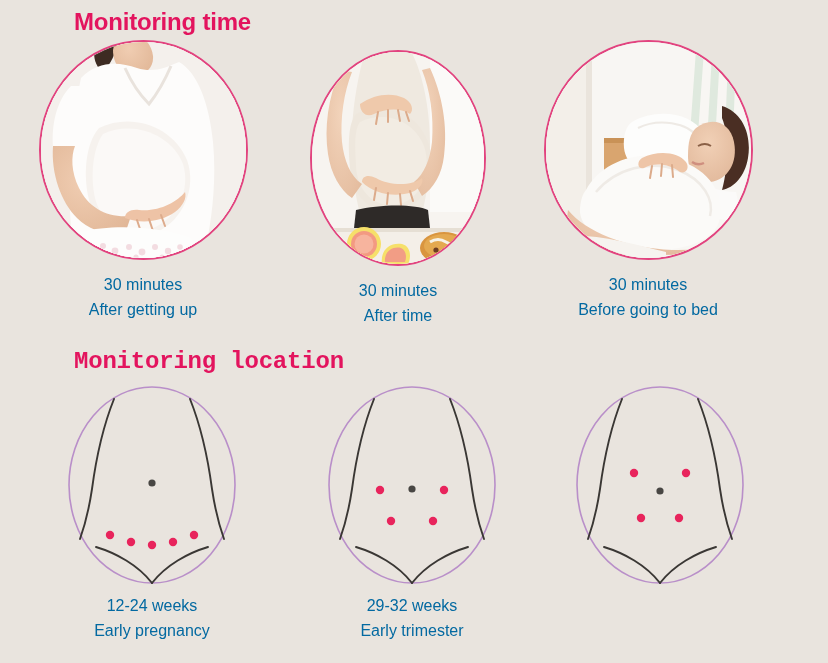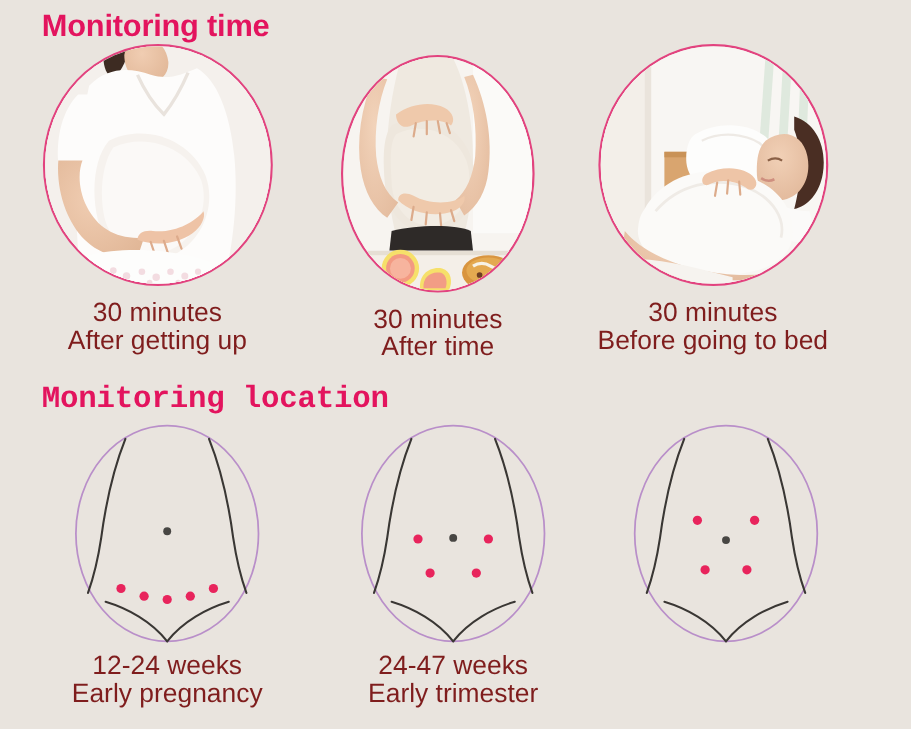--- a/index.html
+++ b/index.html
@@ -10,25 +10,26 @@
     width: 828px;
     height: 663px;
     background: #e9e4de;
     font-family: "Liberation Sans", sans-serif;
     overflow: hidden;
     position: relative;
   }
 
   .section-title {
     color: #e3145e;
-    font-size: 28px;
+    font-size: 24px;
     font-weight: bold;
     letter-spacing: -0.2px;
     position: absolute;
     white-space: nowrap;
+    margin-left: 36px;
   }
   #title-monitoring-time { left: 38px; top: 8px; }
   #title-monitoring-location { left: 38px; top: 348px; font-family: Liberation Mono, monospace; }
 
   
   .photo-row {
     position: absolute;
     top: 40px;
     left: 0;
     width: 828px;
@@ -53,22 +54,22 @@
     overflow: hidden;
     background: #f3efea;
   }
   .photo-card.c1 .photo-ellipse { width: 172px; height: 212px; }
   .photo-card.c2 .photo-ellipse { width: 205px; height: 216px; }
 
   .photo-ellipse .art { position: absolute; inset: 0; }
 
   .caption {
     margin-top: 10px;
-    color: #7f1d1d;
-    font-size: 24px;
+    color: #0369a1;
+    font-size: 16px;
     line-height: 25px;
     white-space: nowrap;
   }
   .photo-card.c0 .caption { margin-top: 12px; }
   .photo-card.c1 .caption { margin-top: 12px; }
   .photo-card.c2 .caption { margin-top: 12px; }
 
   
   .diagram-row {
     position: absolute;
@@ -328,21 +329,21 @@
         <circle cx="100" cy="104" r="3.6" fill="#2c2a28" opacity="0.85"></circle>
         <g fill="#e8245c">
           <circle cx="68" cy="105" r="4.2"></circle>
           <circle cx="132" cy="105" r="4.2"></circle>
           <circle cx="79" cy="136" r="4.2"></circle>
           <circle cx="121" cy="136" r="4.2"></circle>
         </g>
       </svg>
     </div>
     <div class="caption">
-      <div>24-47 weeks</div>
+      <div>29-32 weeks</div>
       <div>Early trimester</div>
     </div>
   </div>
 
   <div class="diagram-card d2">
     <div class="diagram-holder">
       <svg width="200" height="200" viewBox="0 0 200 200" aria-hidden="true">
         <ellipse cx="100" cy="100" rx="83" ry="98" fill="none" stroke="#b98fc9" stroke-width="1.6"></ellipse>
         <path d="M62 14 C 50 44 44 74 40 104 C 37 124 33 140 28 154" fill="none" stroke="#3a3734" stroke-width="1.9" stroke-linecap="round"></path>
         <path d="M138 14 C 150 44 156 74 160 104 C 163 124 167 140 172 154" fill="none" stroke="#3a3734" stroke-width="1.9" stroke-linecap="round"></path>

